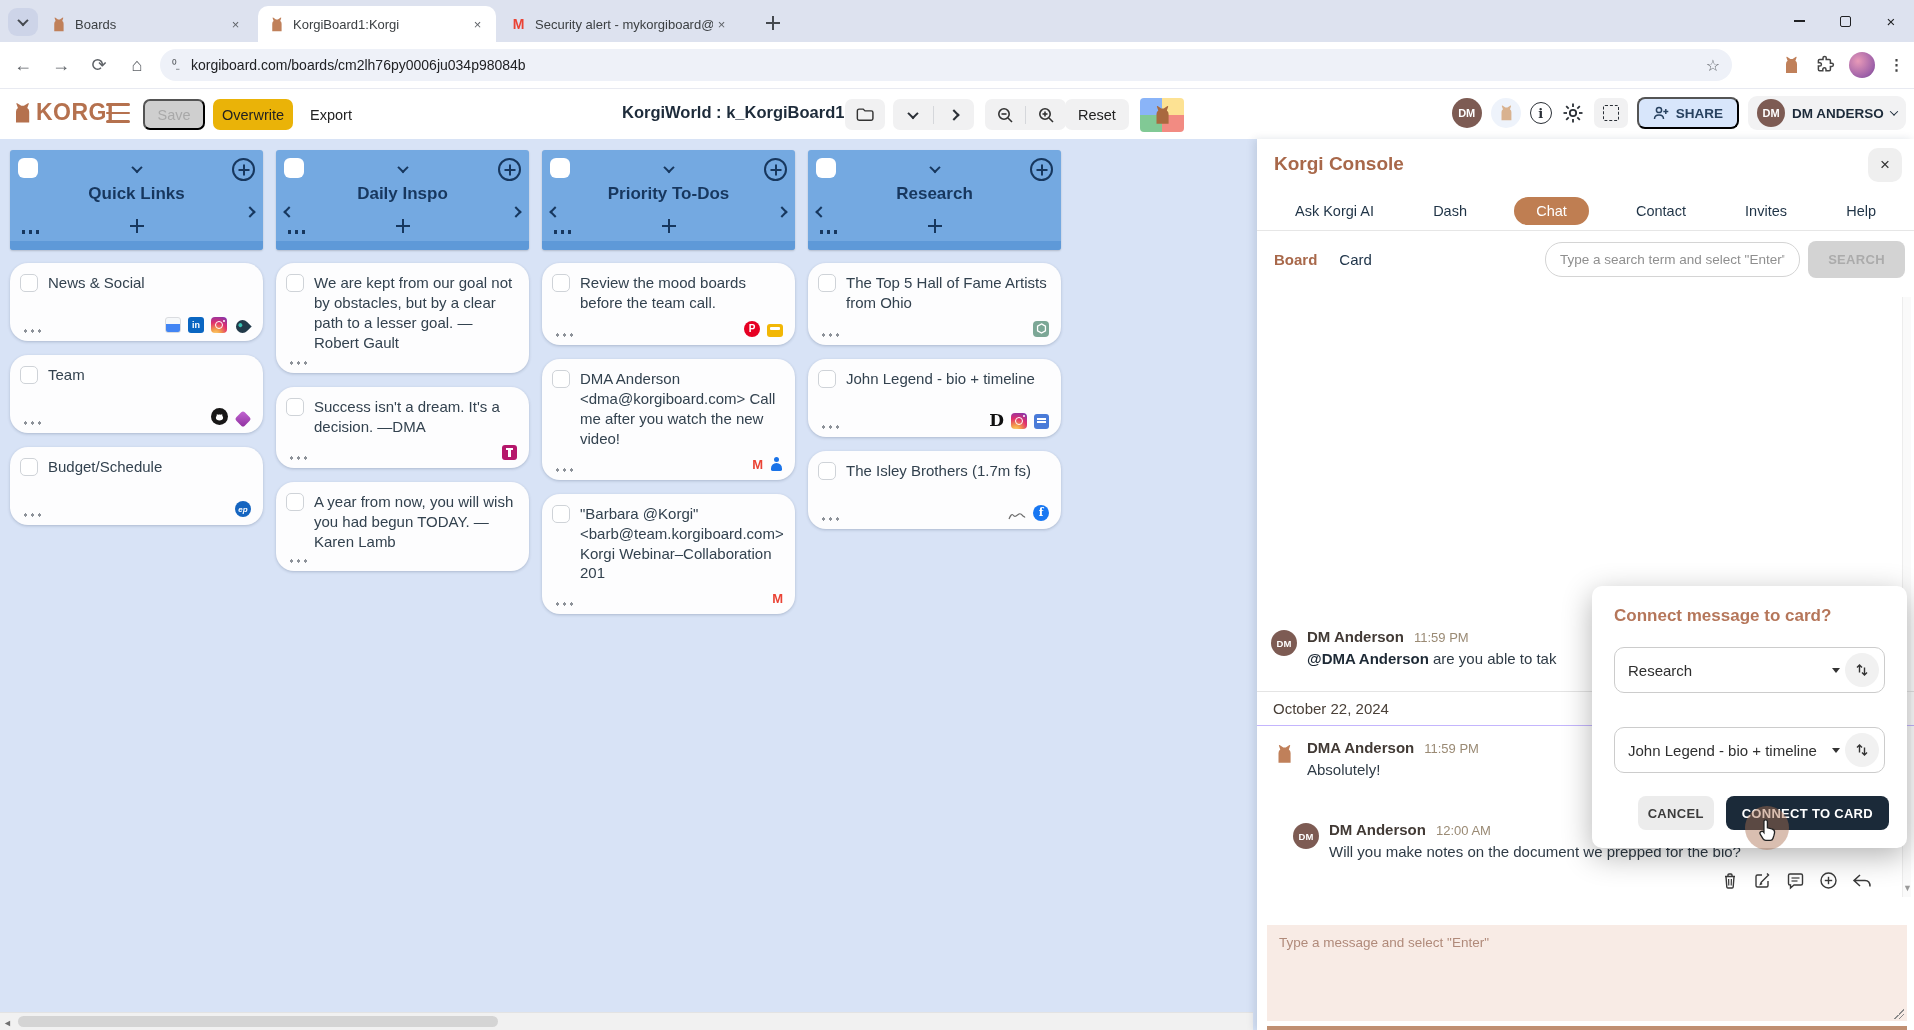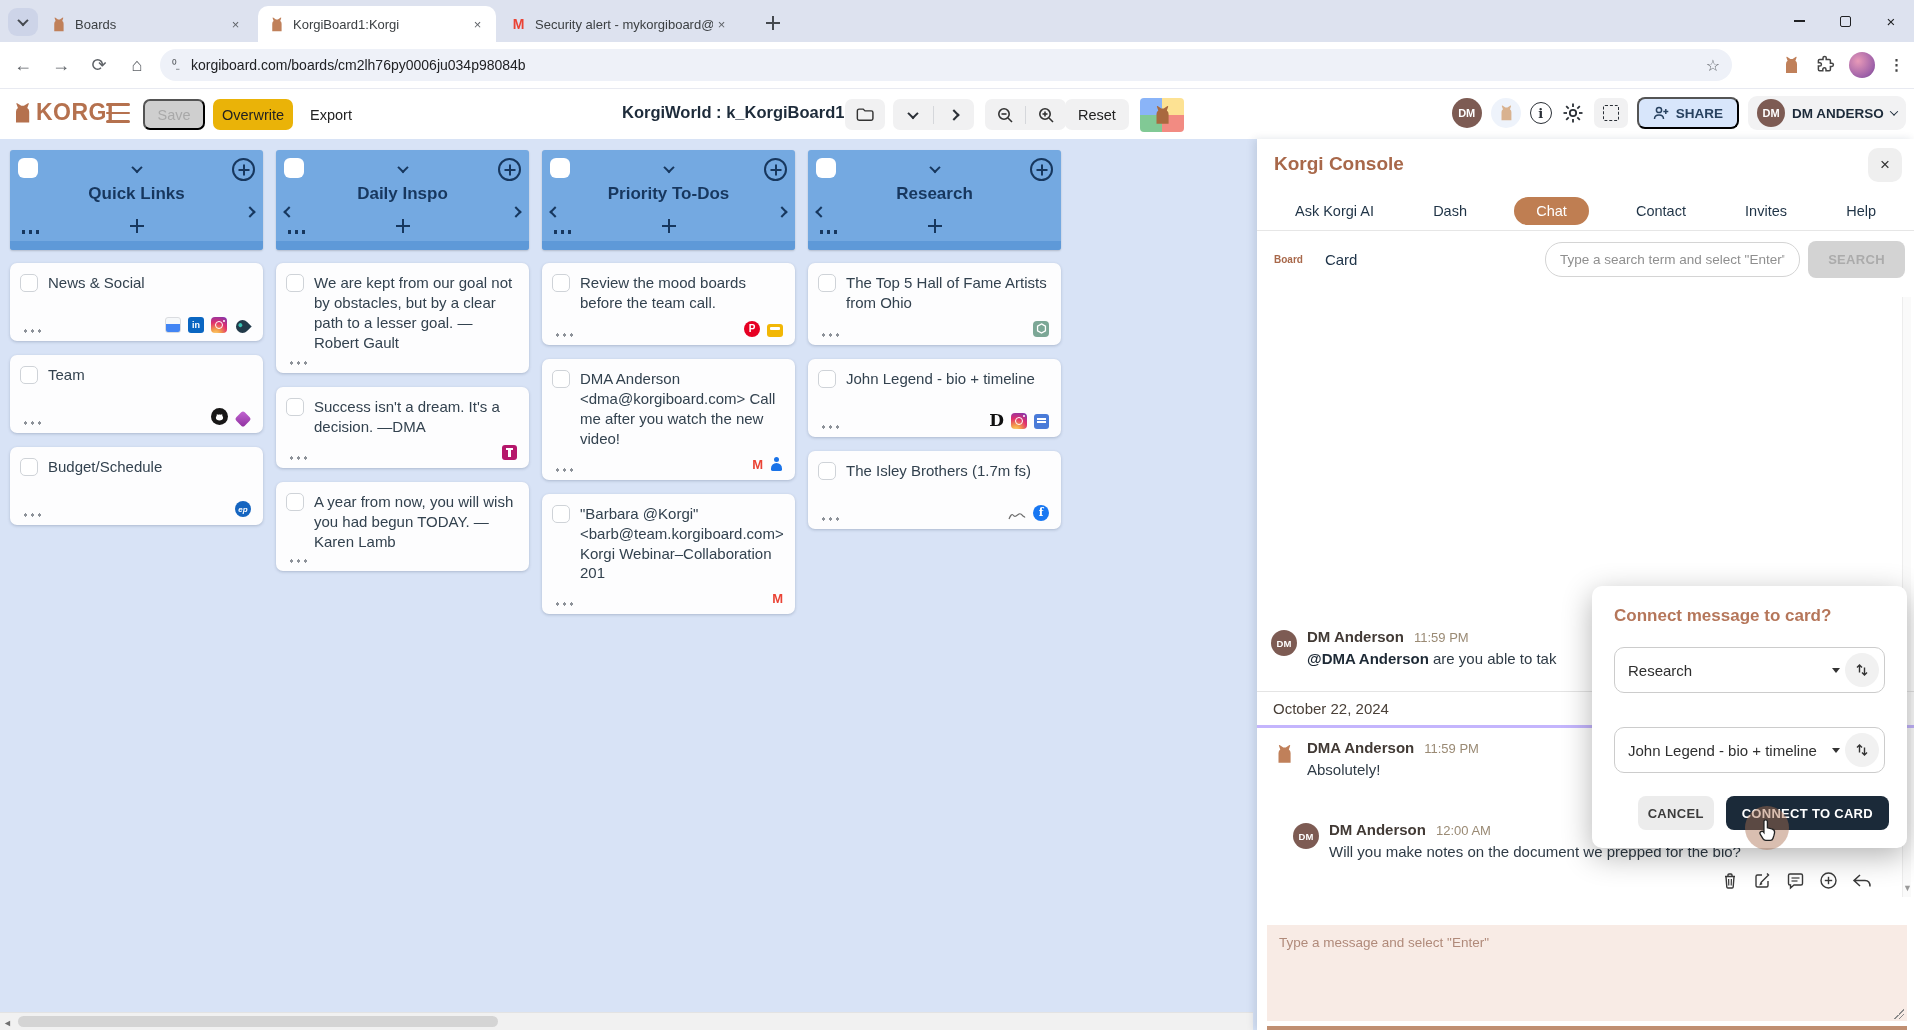--- a/index.html
+++ b/index.html
@@ -74,21 +74,21 @@
   .colhead .topchev{position:absolute;left:50%;top:9px;transform:translateX(-50%);color:#17375e}
   .colhead .addc{position:absolute;right:8px;top:8px;width:23px;height:23px;border:2px solid #17375e;border-radius:50%;display:flex;align-items:center;justify-content:center}
   .colhead .addc .plus{width:11px;height:11px}
   .colhead .addc .plus::before{width:11px;height:2px}.colhead .addc .plus::after{width:2px;height:11px}
   .colhead .ttl{position:absolute;left:0;right:0;top:34px;text-align:center;font-weight:700;font-size:17px}
   .colhead .nav-l{position:absolute;left:9px;top:52px}
   .colhead .nav-r{position:absolute;right:9px;top:52px}
   .colhead .hdots{position:absolute;left:10px;bottom:16px;background-image:radial-gradient(circle,#17375e 1.8px,transparent 2px)}
   .colhead .hplus{position:absolute;left:50%;bottom:13px;transform:translateX(-50%);color:#17375e}
   .cards{display:flex;flex-direction:column;gap:14px;margin-top:13px}
-  .card{position:relative;background:#fdfdfe;border-radius:7px;box-shadow:0 1px 3px rgba(40,60,90,.25);padding:10px 12px 8px 12px;min-height:78px;display:flex;flex-direction:column}
+  .card{position:relative;background:#fdfdfe;border-radius:18px;box-shadow:0 1px 3px rgba(40,60,90,.25);padding:10px 12px 8px 12px;min-height:78px;display:flex;flex-direction:column}
   .card .cb{position:absolute;left:10px;top:11px;width:18px;height:18px;background:#fff;border:1.5px solid #cfd3d8;border-radius:5px}
   .card .ct{margin-left:26px;font-size:15px;line-height:1.33;color:#33424f}
   .card .foot{margin-top:auto;display:flex;align-items:flex-end;justify-content:space-between;padding-top:8px}
   .card .icons{display:flex;align-items:flex-end;gap:7px}
 
   
   .ci{display:inline-flex;align-items:center;justify-content:center;flex:0 0 auto}
   .ci-gnews{width:16px;height:16px;border-radius:3px;background:linear-gradient(180deg,#f6f8fa 44%,#4285f4 44%);border:1px solid #dadce0}
   .ci-li{width:16px;height:16px;border-radius:3px;background:#0a66c2;color:#fff;font-size:9px;font-weight:700}
   .ci-ig{width:16px;height:16px;border-radius:4px;background:radial-gradient(circle at 30% 110%,#ffd776 0%,#f4a24b 24%,#e1306c 58%,#8134af 95%);position:relative}
@@ -125,38 +125,38 @@
   .hscroll .thumb{position:absolute;left:18px;top:3px;width:480px;height:11px;background:#d4d4d4;border-radius:6px}
 
   
   .console{position:absolute;right:0;top:139px;width:657px;height:891px;background:#fff;box-shadow:-3px 0 8px rgba(20,40,70,.12)}
   .con-title{position:absolute;left:17px;top:14px;font-size:19px;font-weight:700;color:#a8684a}
   .con-close{position:absolute;right:12px;top:9px;width:34px;height:34px;border-radius:10px;background:#efefef;color:#333;font-size:17px;display:flex;align-items:center;justify-content:center}
   .con-tabs{position:absolute;left:0;top:52px;width:100%;height:40px;display:flex;align-items:center;justify-content:space-between;padding:0 26px;border-bottom:1px solid #e6e6e6}
   .con-tab{font-size:14.5px;color:#1f3346;padding:6px 12px;border-radius:15px}
   .con-tab.active{background:#bf7e52;color:#fff;padding:6px 22px}
   .scoperow{position:absolute;left:0;top:92px;width:100%;height:56px;display:flex;align-items:center}
-  .scope-b{margin-left:17px;font-size:10px;color:#a8684a;font-weight:700}
+  .scope-b{margin-left:17px;font-size:15px;color:#a8684a;font-weight:700}
   .scope-c{margin-left:22px;font-size:15px;color:#20354a}
   .srch{position:absolute;left:288px;top:11px;width:255px;height:35px;border:1px solid #d4d4d4;border-radius:17px;padding:0 14px;font-size:13.5px;color:#444;background:#fff;outline:none;font-family:Liberation Sans, sans-serif}
   .srch::placeholder{color:#8f8f8f}
   .srchbtn{position:absolute;left:551px;top:10px;width:97px;height:37px;background:#d3d3d3;color:#ababab;border:none;border-radius:8px;font-weight:700;font-size:13px;letter-spacing:.3px}
 
   
   .chatarea{position:absolute;left:0;top:148px;width:100%;height:636px}
   .vscroll{position:absolute;right:3px;top:10px;width:9px;height:600px;background:#fafafa;border-left:1px solid #ededed}
   .vscroll .arr{position:absolute;left:0px;bottom:4px;color:#9a9a9a;font-size:9px}
   .msg{position:absolute;left:14px;display:flex;gap:10px}
   .msg .av{width:26px;height:26px;border-radius:50%;background:#7d5b53;color:#fff;font-size:9.5px;font-weight:700;display:flex;align-items:center;justify-content:center;flex:0 0 auto;margin-top:2px}
   .msg .av.corgi{background:transparent}
   .msg .hd{font-size:15px;font-weight:700;color:#423a35}
   .msg .tm{font-size:13px;color:#9a8a74;font-weight:400;margin-left:10px}
   .msg .bd{font-size:15px;color:#2f3b46;margin-top:4px}
   .msg .bd b{color:#1d2935}
-  .datediv{position:absolute;left:0;width:100%;border-top:1px solid #e4e4e4;border-bottom:3px solid #c4b5fd;padding:8px 0 8px 16px;font-size:15px;color:#4a4038}
+  .datediv{position:absolute;left:0;width:100%;border-top:1px solid #e4e4e4;border-bottom:1px solid #c4b5fd;padding:8px 0 8px 16px;font-size:15px;color:#4a4038}
   .actrow{position:absolute;right:42px;display:flex;gap:14px;align-items:center}
   .actrow svg{display:block}
 
   
   .dlg{position:absolute;left:335px;top:447px;width:315px;height:262px;background:#fff;border-radius:10px;box-shadow:0 8px 30px rgba(0,0,0,.30);padding:20px 22px;z-index:5}
   .dlg-title{font-size:17px;font-weight:700;color:#b5765a}
   .dlg-sel{position:relative;margin-top:21px;height:46px;border:1px solid #ccc;border-radius:10px;display:flex;align-items:center;padding:0 46px 0 13px;font-size:15px;color:#2f2f2f}
   .dlg-sel .caret{position:absolute;right:44px;top:20px;width:0;height:0;border-left:4px solid transparent;border-right:4px solid transparent;border-top:5px solid #333}
   .dlg-sel .ud{position:absolute;right:5px;top:5px;width:34px;height:34px;border-radius:50%;background:#f1f1f1;display:flex;align-items:center;justify-content:center}
   .dlg-btns{position:absolute;right:18px;bottom:18px;display:flex;gap:12px}

